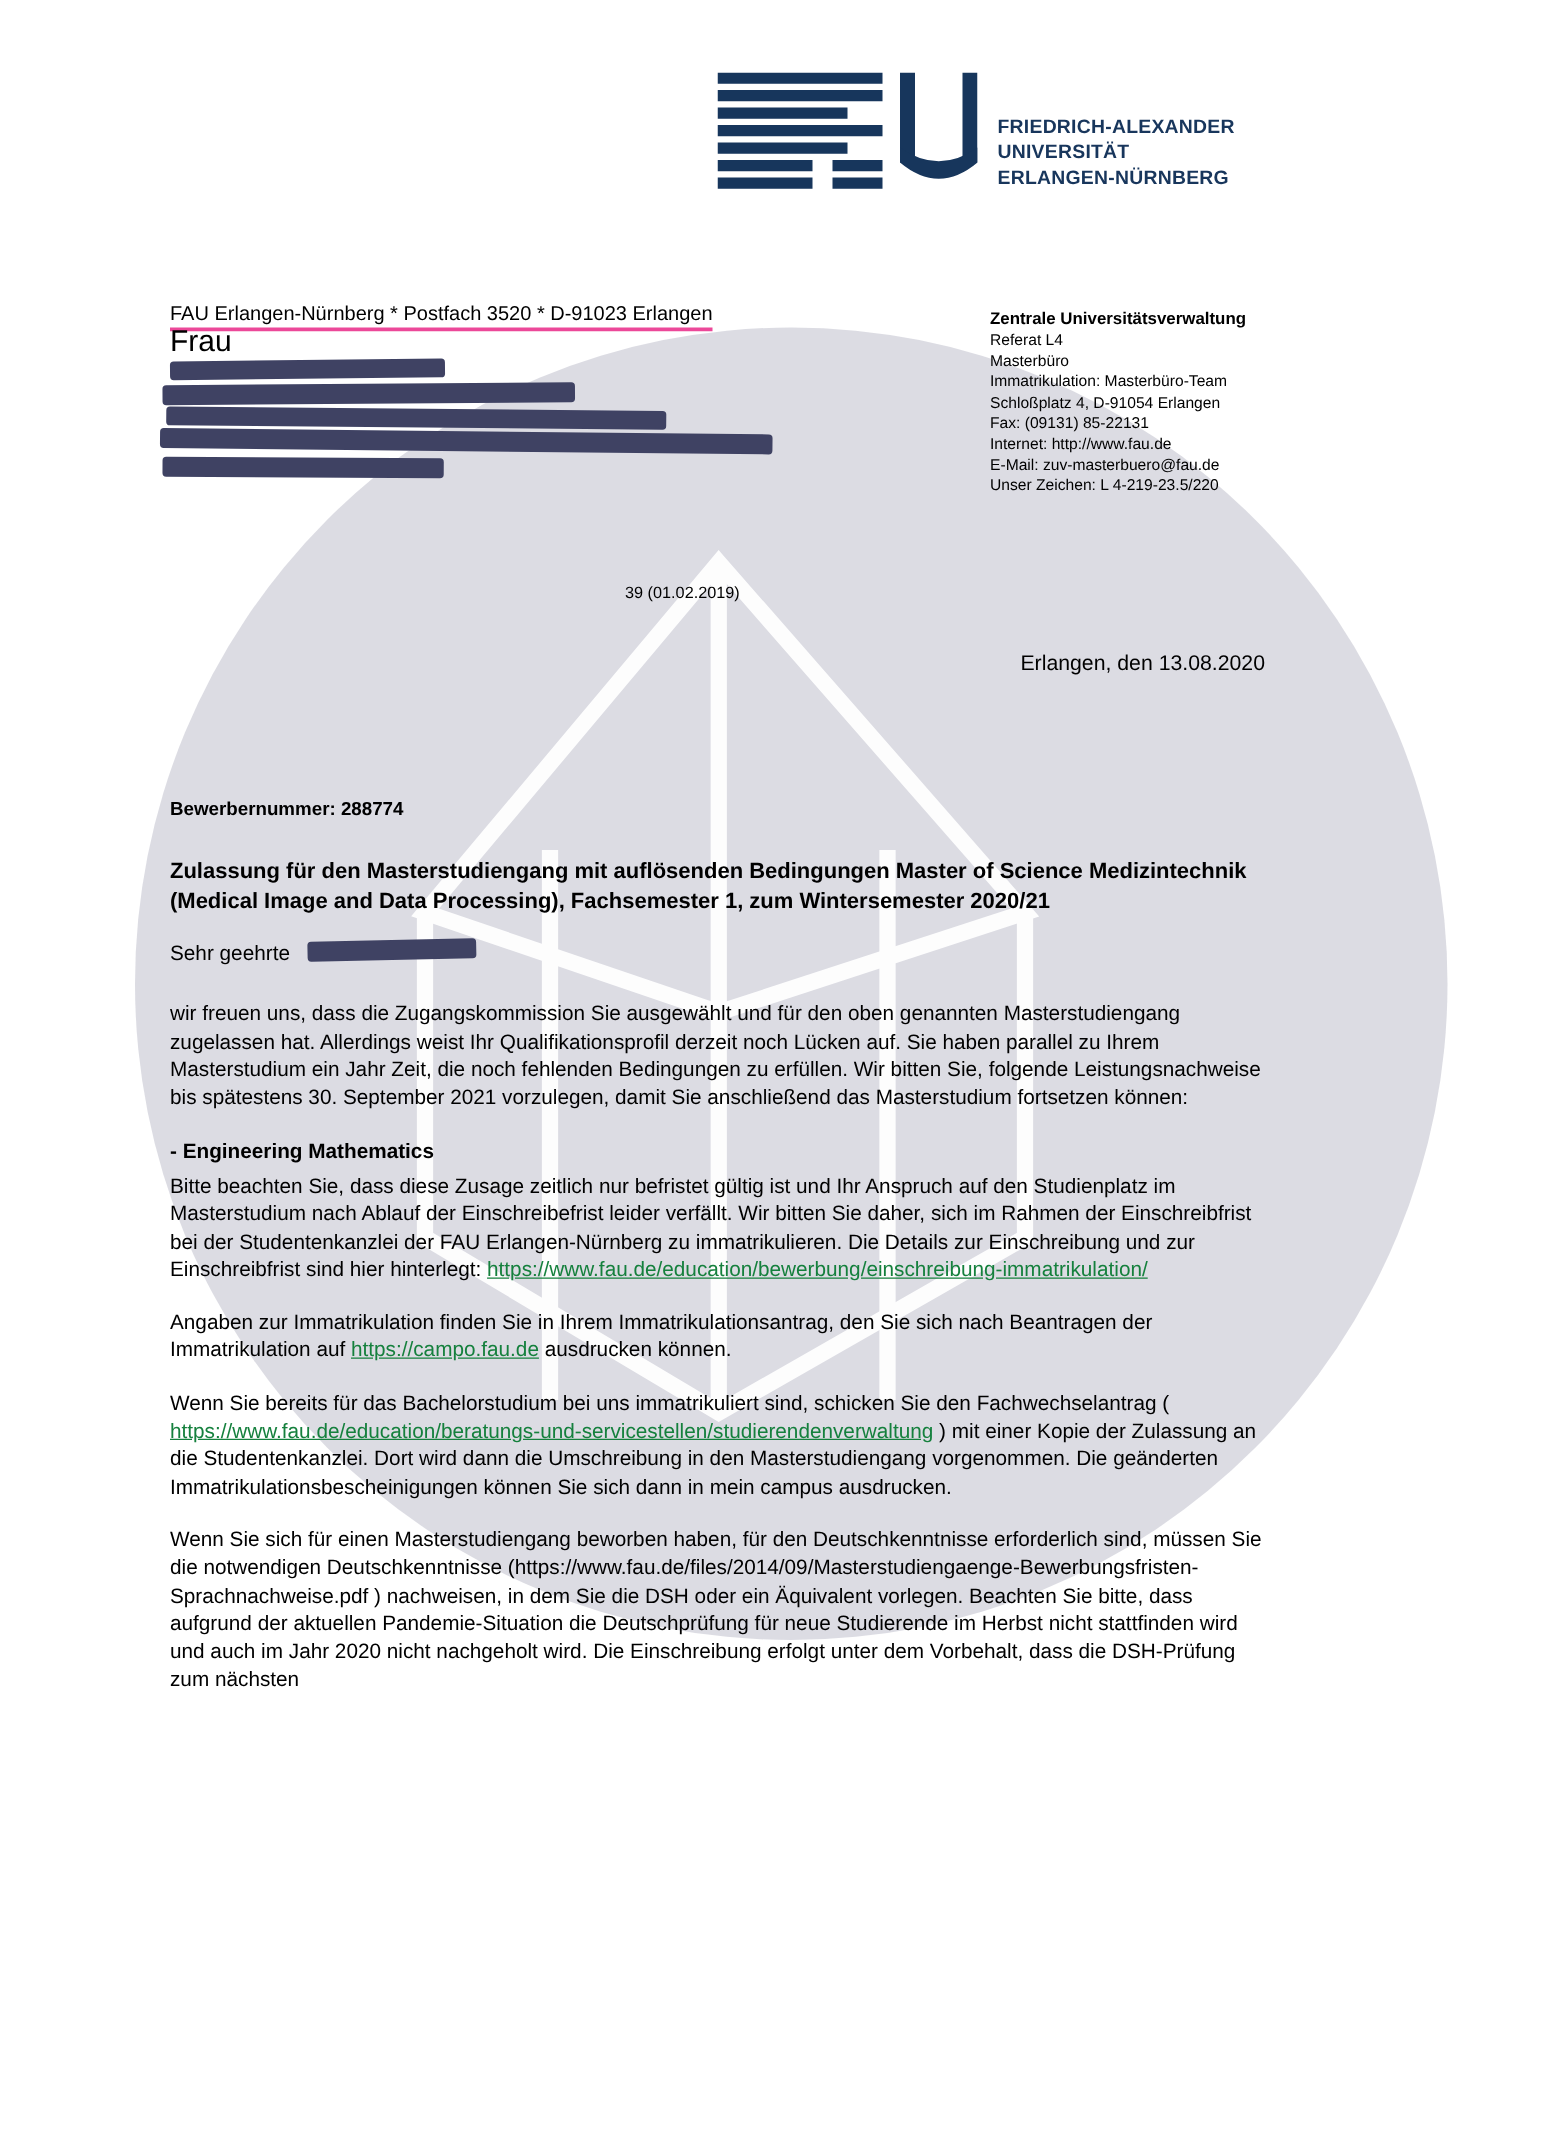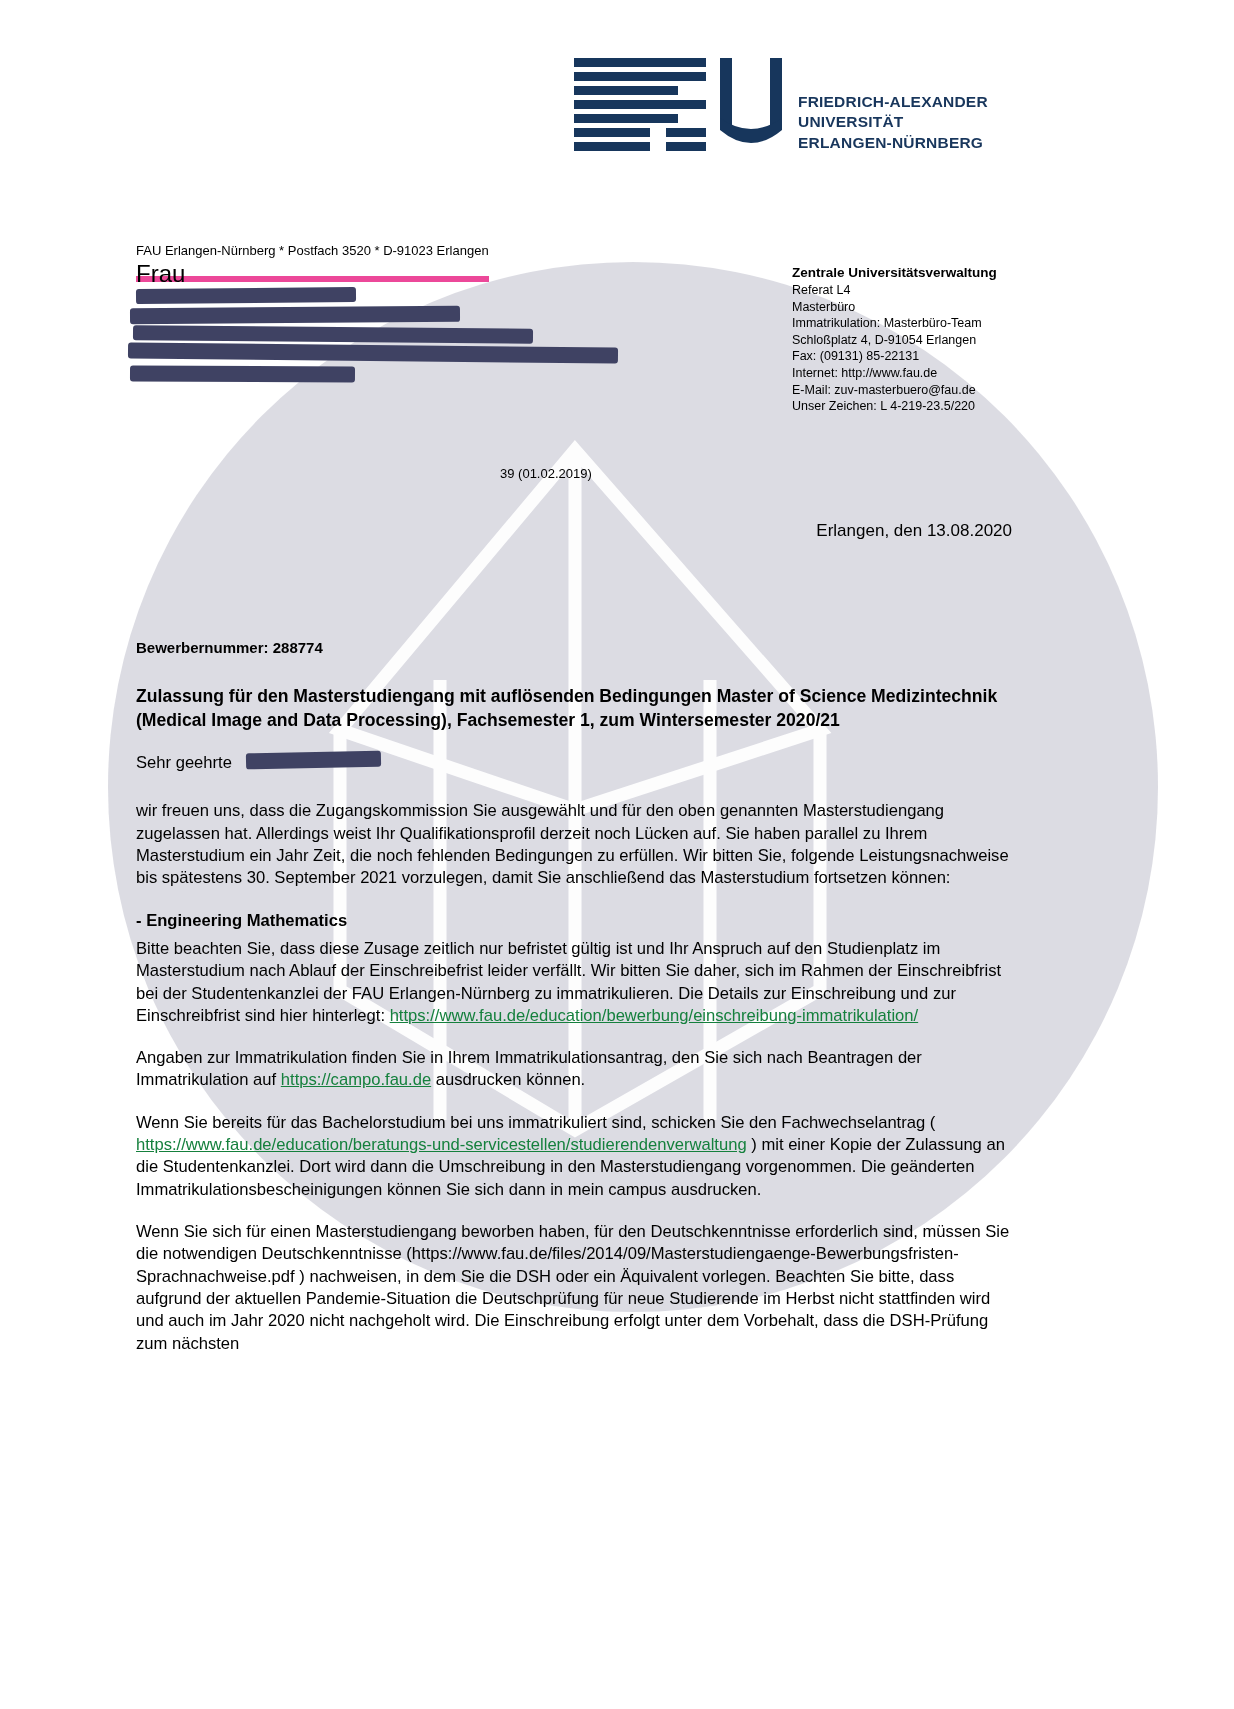--- a/index.html
+++ b/index.html
@@ -60,23 +60,23 @@
     font-size: 15.5px;
     line-height: 1.32;
     letter-spacing: 0.2px;
   }
 
   
   .sender-line {
     position: absolute;
     left: 136px;
     top: 243px;
-    font-size: 13px;
-    border-bottom: 6px solid #ec4899;
-    padding-bottom: 18px;
+    font-size: 16px;
+    border-bottom: 3px solid #ec4899;
+    padding-bottom: 1px;
     white-space: nowrap;
   }
   .addr-salutation {
     position: absolute;
     left: 136px;
     top: 260px;
     font-size: 24px;
   }
   .redact {
     position: absolute;
@@ -86,21 +86,21 @@
   .r1 { left: 136px; top: 288px; width: 220px; height: 15px; transform: rotate(-0.6deg); }
   .r2 { left: 130px; top: 307px; width: 330px; height: 16px; transform: rotate(-0.4deg); }
   .r3 { left: 133px; top: 327px; width: 400px; height: 15px; transform: rotate(0.5deg); }
   .r4 { left: 128px; top: 345px; width: 490px; height: 16px; transform: rotate(0.6deg); }
   .r5 { left: 130px; top: 366px; width: 225px; height: 16px; transform: rotate(0.3deg); }
 
   
   .info-block {
     position: absolute;
     left: 792px;
-    top: 264px;
+    top: 246px;
     font-size: 12.5px;
     line-height: 1.33;
   }
   .info-block .bold { font-weight: bold; font-size: 13.5px; }
 
   .form-ref {
     position: absolute;
     left: 500px;
     top: 466px;
     font-size: 13px;

